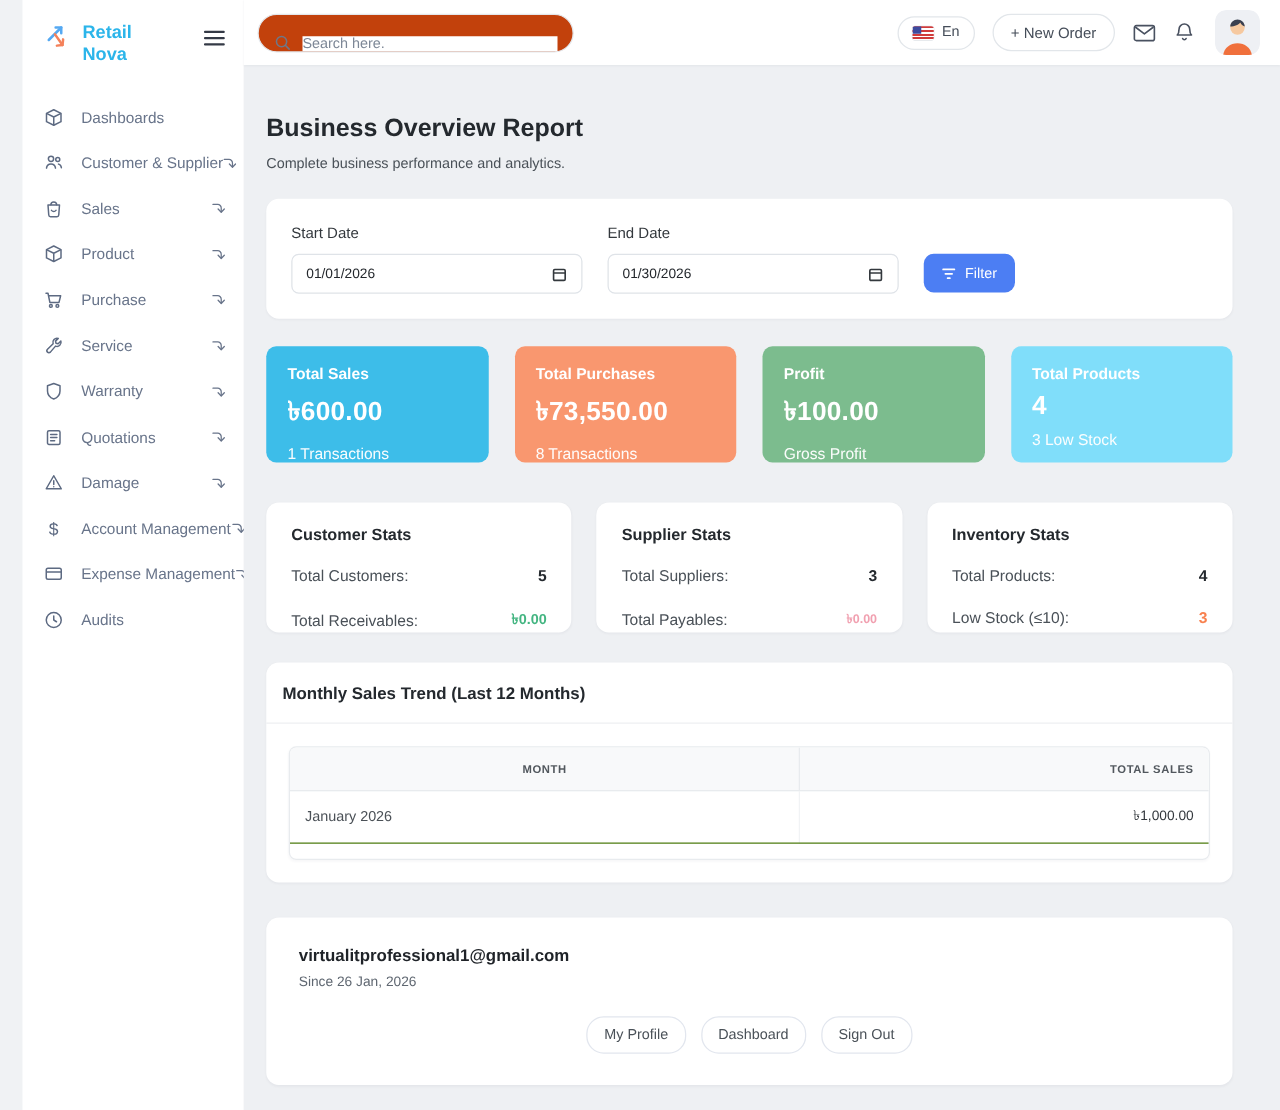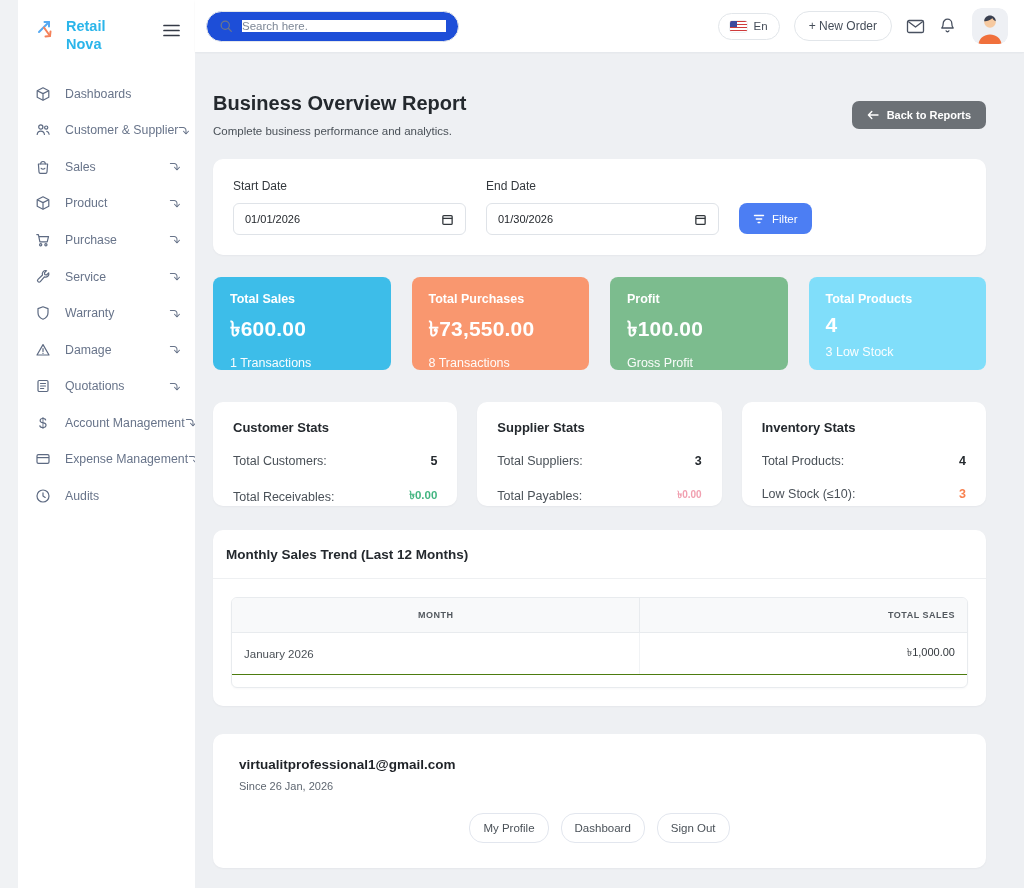--- a/index.html
+++ b/index.html
@@ -16,21 +16,21 @@
   .nav { margin-top:22px; }
   .nav-item { display:flex; align-items:center; height:36.6px; padding:0 15px 0 17px; color:#68748a; font-size:12.3px; cursor:pointer; }
   .nav-ic { width:16px; height:16px; display:flex; align-items:center; justify-content:center; color:#5d6a82; flex-shrink:0; }
   .nav-ic.dollar { font-size:14px; font-weight:400; }
   .nav-label { margin-left:14px; white-space:nowrap; }
   .nav-caret { margin-left:auto; color:#68748a; display:flex; }
 
   
   .main { flex:1; display:flex; flex-direction:column; min-width:0; }
   .topbar { height:52px; background:#fff; display:flex; align-items:center; padding:0 16px 0 11px; box-shadow:0 1px 2px rgba(20,30,50,.05); position:relative; z-index:2; }
-  .search { display:flex; align-items:center; width:253px; height:31px; border:1px solid #e4e7eb; border-radius:16px; padding:0 12px; color:#6e7787; background:#1d4ed8; }
+  .search { display:flex; align-items:flex-end; width:253px; height:31px; border:1px solid #e4e7eb; border-radius:16px; padding:0 12px; color:#6e7787; background:#c2410c; }
   .search input { border:none; outline:none; font-size:11.5px; margin-left:9px; width:100%; color:#3c434d; font-family:"Liberation Sans",sans-serif; }
   .search input::placeholder { color:#7d8796; }
   .top-right { margin-left:auto; display:flex; align-items:center; gap:14px; }
   .pill { display:flex; align-items:center; background:#fff; border:1px solid #e2e6ea; border-radius:15px; color:#454d59; cursor:pointer; font-family:"Liberation Sans",sans-serif; }
   .lang { height:27px; padding:0 11px; gap:7px; font-size:11.5px; }
   .flag { width:17px; height:11px; border-radius:2px; position:relative; overflow:hidden;
           background:repeating-linear-gradient(#cf3b3b 0 1.5px,#fff 1.5px 3px); box-shadow:0 0 0 .5px #dfe3e8; }
   .flag::after { content:""; position:absolute; left:0; top:0; width:7px; height:6px; background:#3d4a9e; }
   .neworder { height:30px; padding:0 14px; font-size:12px; border-radius:15px; }
   .icon-btn { color:#495160; display:flex; cursor:pointer; background:none; border:none; }
@@ -216,40 +216,40 @@
         <span class="nav-caret">
             <svg width="11" height="11" viewBox="0 0 12 12" fill="none" stroke="currentColor" stroke-width="1.1" stroke-linecap="round" stroke-linejoin="round">
               <path d="M1.5 2.8h4.2a3 3 0 0 1 3 3v3.4"></path>
               <path d="M6 6.8 8.7 9.6 11.4 6.8"></path>
             </svg>
           </span>
       </div>
       <div class="nav-item">
         <span class="nav-ic">
             <svg width="16" height="16" viewBox="0 0 16 16" fill="none" stroke="currentColor" stroke-width="1.2" stroke-linecap="round" stroke-linejoin="round">
+              <rect x="3" y="2.5" width="10" height="11" rx="1.2"></rect>
+              <path d="M5.5 5.5h5M5.5 8h5M5.5 10.5h3.2"></path>
+            </svg>
+          </span>
+        <span class="nav-label">Quotations</span>
+        <span class="nav-caret">
+            <svg width="11" height="11" viewBox="0 0 12 12" fill="none" stroke="currentColor" stroke-width="1.1" stroke-linecap="round" stroke-linejoin="round">
+              <path d="M1.5 2.8h4.2a3 3 0 0 1 3 3v3.4"></path>
+              <path d="M6 6.8 8.7 9.6 11.4 6.8"></path>
+            </svg>
+          </span>
+      </div>
+      <div class="nav-item">
+        <span class="nav-ic">
+            <svg width="16" height="16" viewBox="0 0 16 16" fill="none" stroke="currentColor" stroke-width="1.2" stroke-linecap="round" stroke-linejoin="round">
               <path d="M8 2.6 14 13H2L8 2.6z"></path>
               <path d="M8 6.6v3M8 11.3v.1"></path>
             </svg>
           </span>
         <span class="nav-label">Damage</span>
-        <span class="nav-caret">
-            <svg width="11" height="11" viewBox="0 0 12 12" fill="none" stroke="currentColor" stroke-width="1.1" stroke-linecap="round" stroke-linejoin="round">
-              <path d="M1.5 2.8h4.2a3 3 0 0 1 3 3v3.4"></path>
-              <path d="M6 6.8 8.7 9.6 11.4 6.8"></path>
-            </svg>
-          </span>
-      </div>
-      <div class="nav-item">
-        <span class="nav-ic">
-            <svg width="16" height="16" viewBox="0 0 16 16" fill="none" stroke="currentColor" stroke-width="1.2" stroke-linecap="round" stroke-linejoin="round">
-              <rect x="3" y="2.5" width="10" height="11" rx="1.2"></rect>
-              <path d="M5.5 5.5h5M5.5 8h5M5.5 10.5h3.2"></path>
-            </svg>
-          </span>
-        <span class="nav-label">Quotations</span>
         <span class="nav-caret">
             <svg width="11" height="11" viewBox="0 0 12 12" fill="none" stroke="currentColor" stroke-width="1.1" stroke-linecap="round" stroke-linejoin="round">
               <path d="M1.5 2.8h4.2a3 3 0 0 1 3 3v3.4"></path>
               <path d="M6 6.8 8.7 9.6 11.4 6.8"></path>
             </svg>
           </span>
       </div>
       <div class="nav-item">
         <span class="nav-ic dollar">$</span>
         <span class="nav-label">Account Management</span>
@@ -328,28 +328,20 @@
       </div>
     </header>
 
     <div class="content">
 
       <div class="page-head">
         <div>
           <h1 class="page-title">Business Overview Report</h1>
           <p class="page-sub">Complete business performance and analytics.</p>
         </div>
-        <button class="back-btn">
-          <span>
-            <svg width="12" height="10" viewBox="0 0 12 10" fill="none" stroke="currentColor" stroke-width="1.4" stroke-linecap="round" stroke-linejoin="round">
-                <path d="M11 5H1.5M4.8 1.6 1.4 5l3.4 3.4"></path>
-              </svg>
-          </span>
-          <span>Back to Reports</span>
-        </button>
       </div>
 
       <section class="card filter-card">
         <div class="field">
           <label>Start Date</label>
           <div class="date-input">
             <span>01/01/2026</span>
             <span>
               <svg width="13" height="13" viewBox="0 0 14 14" fill="none" stroke="#33383d" stroke-width="1.4" stroke-linejoin="round">
                   <rect x="2" y="2.8" width="10" height="9.4" rx="1"></rect>

